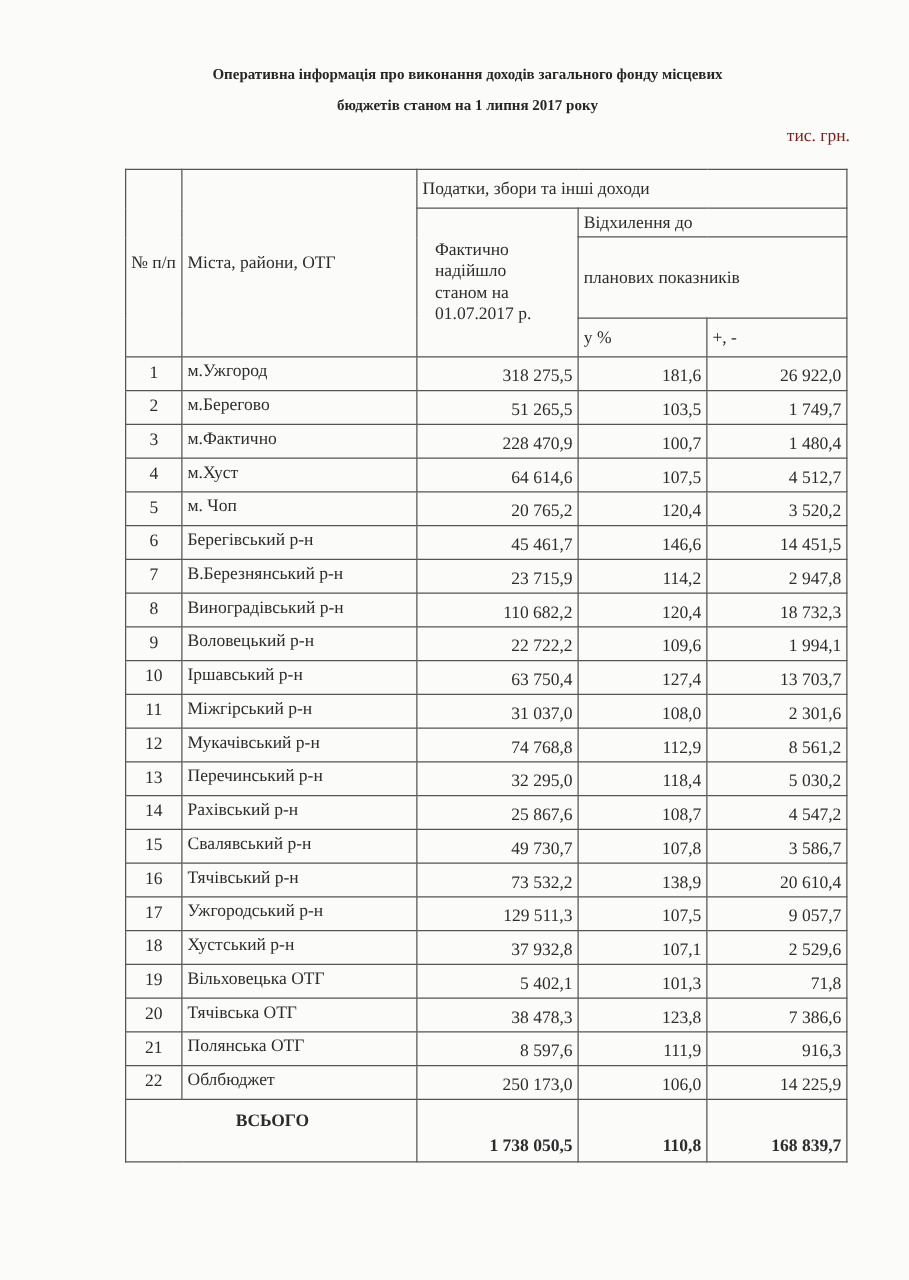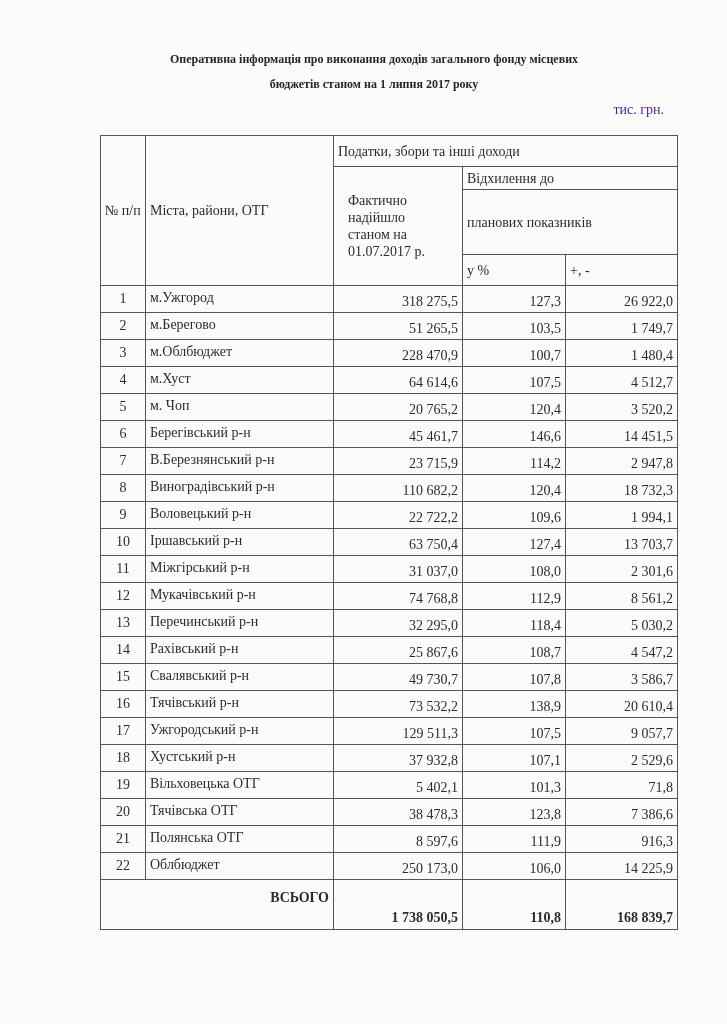--- a/index.html
+++ b/index.html
@@ -21,24 +21,24 @@
       top: 47px;
       width: 628px;
       text-align: center;
       font-weight: bold;
       font-size: 12px;
       line-height: 25px;
       color: #262626;
     }
     .units {
       position: absolute;
-      right: 63px;
+      right: 47px;
       top: 102px;
       font-size: 14px;
-      color: #4c1d95;
+      color: #7f1d1d;
     }
     table.report {
       position: absolute;
       left: 100px;
       top: 135px;
       width: 577px;
       border-collapse: collapse;
       table-layout: fixed;
       font-size: 14px;
     }
@@ -53,21 +53,21 @@
     tr.h2 { height: 23px; }
     tr.h3 { height: 65px; }
     tr.h4 { height: 31px; }
     tr.row { height: 27px; }
     tr.row td { vertical-align: bottom; padding-bottom: 2px; }
     td.num { text-align: center; vertical-align: middle !important; padding-bottom: 0 !important; }
     td.name { text-align: left; vertical-align: middle !important; padding-bottom: 2px; padding-left: 4px; }
     td.val { text-align: right; padding-right: 4px; }
     tr.total { height: 50px; }
     tr.total td { font-weight: bold; }
-    tr.total td.total-label { vertical-align: top; padding-top: 10px; padding-left: 6px; text-align: right; }
+    tr.total td.total-label { vertical-align: top; padding-top: 10px; padding-left: 6px; text-align: center; }
     tr.total td.val { vertical-align: bottom; padding-bottom: 3px; }
   </style>
 </head>
 <body>
 
 <div class="title">
   <div>Оперативна інформація про виконання доходів загального фонду місцевих</div>
   <div>бюджетів станом на 1 липня 2017 року</div>
 </div>
 <div class="units">тис. грн.</div>
@@ -98,33 +98,33 @@
     <tr class="h4">
       <th class="hdr">у %</th>
       <th class="hdr">+, -</th>
     </tr>
   </thead>
   <tbody id="table-body">
   <tr class="row">
         <td class="num">1</td>
         <td class="name">м.Ужгород</td>
         <td class="val">318 275,5</td>
-        <td class="val">127,3</td>
+        <td class="val">181,6</td>
         <td class="val">26 922,0</td>
       </tr>
       <tr class="row">
         <td class="num">2</td>
         <td class="name">м.Берегово</td>
         <td class="val">51 265,5</td>
         <td class="val">103,5</td>
         <td class="val">1 749,7</td>
       </tr>
       <tr class="row">
         <td class="num">3</td>
-        <td class="name">м.Облбюджет</td>
+        <td class="name">м.Фактично</td>
         <td class="val">228 470,9</td>
         <td class="val">100,7</td>
         <td class="val">1 480,4</td>
       </tr>
       <tr class="row">
         <td class="num">4</td>
         <td class="name">м.Хуст</td>
         <td class="val">64 614,6</td>
         <td class="val">107,5</td>
         <td class="val">4 512,7</td>

